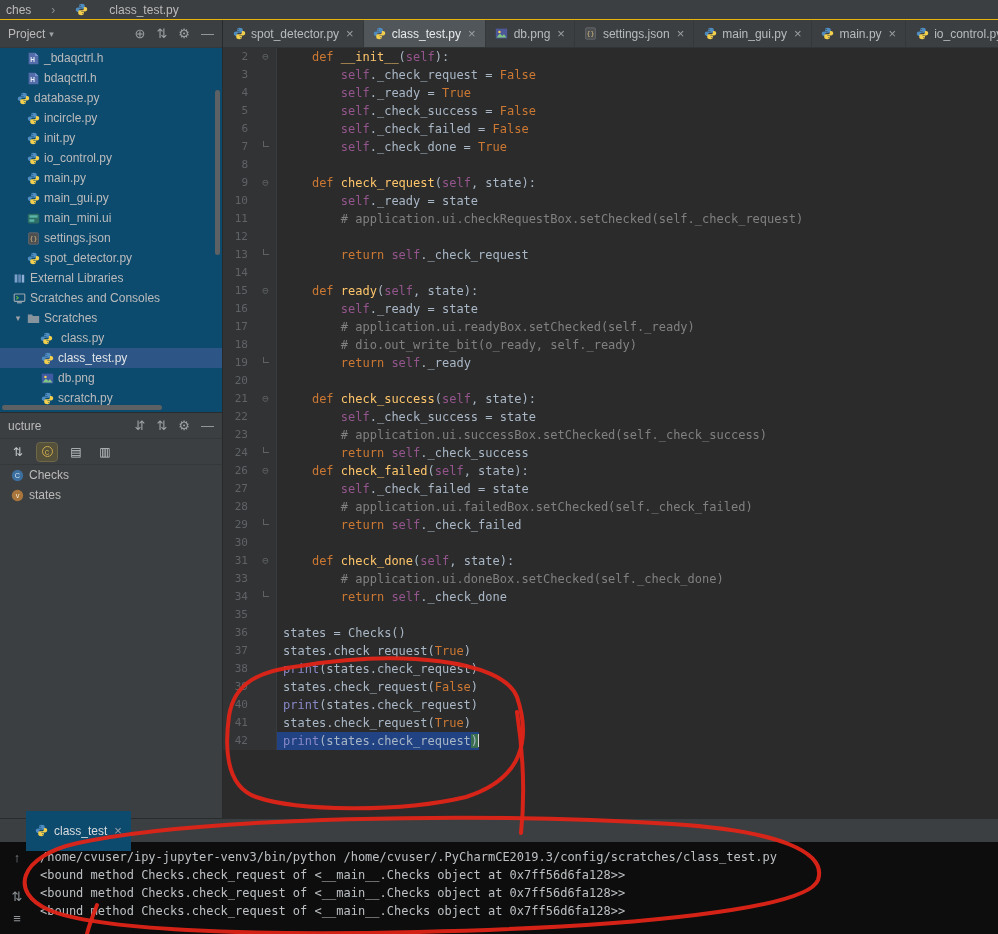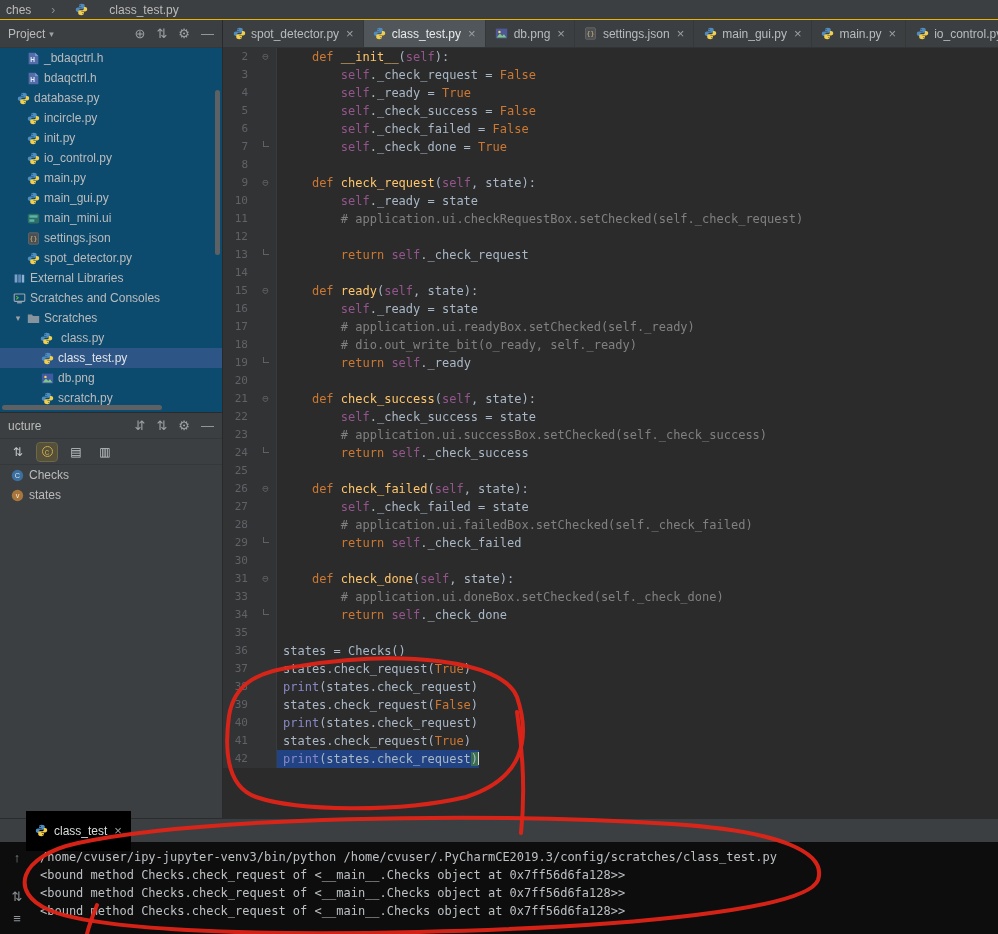--- a/index.html
+++ b/index.html
@@ -54,21 +54,21 @@
   .tok-k{color:var(--kw,#cc7832)}
   .tok-f{color:var(--fn,#ffc66b)}
   .tok-s{color:var(--self,#94558d)}
   .tok-c{color:var(--cm,#808080)}
   .tok-b{color:var(--bi,#8888c6)}
   .tok-p{color:#a9b7c6;background:#3b6e4f}
   .caret-bar{display:inline-block;width:1px;height:13px;background:#d6d6d6;vertical-align:-2px}
 
   
   #run-tabbar{position:absolute;left:0;top:818px;width:998px;height:24px;background:#3c3f41;border-top:1px solid #292c2d;display:flex;align-items:center;z-index:2}
-  .run-tab{display:flex;align-items:center;gap:5px;height:40px;padding:0 9px;margin-left:26px;background:#000000;color:#dadcdd}
+  .run-tab{display:flex;align-items:center;gap:5px;height:40px;padding:0 9px;margin-left:26px;background:#0c4a6e;color:#dadcdd}
   #console-bg{position:absolute;left:0;top:842px;width:998px;height:92px;background:#0d0d0d}
   #console-gutter{position:absolute;left:0;top:842px;width:34px;height:92px;background:#0d0d0d;z-index:1}
   .cg-icon{position:absolute;left:0;width:100%;text-align:center;color:#8d9397;font-size:13px}
   .cg-0{top:8px}.cg-1{bottom:30px}.cg-2{bottom:8px}
   #console-body{position:absolute;left:34px;top:842px;width:964px;height:92px;padding:6px 0 0 6px;overflow:hidden;z-index:1}
   .console-line{font-family:"DejaVu Sans Mono",monospace;font-size:12px;line-height:18px;color:#bcc0c3;white-space:pre}
 
   
   #annotations{position:absolute;left:0;top:0;z-index:50;pointer-events:none}
   #annotations path{fill:none;stroke:#e02418;stroke-width:4;stroke-linecap:round;opacity:.95}
@@ -517,25 +517,20 @@
         </div>
         <div class="ed-line">
           <span class="ln">23</span>
           <span class="fold"></span>
           <span class="code"><span class="tok-c">        # application.ui.successBox.setChecked(self._check_success)</span></span>
         </div>
         <div class="ed-line">
           <span class="ln">24</span>
           <span class="fold"><span class="fold-end"></span></span>
           <span class="code"><span class="tok-t">        </span><span class="tok-k">return </span><span class="tok-s">self</span><span class="tok-t">._check_success</span></span>
-        </div>
-        <div class="ed-line">
-          <span class="ln">25</span>
-          <span class="fold"></span>
-          <span class="code"></span>
         </div>
         <div class="ed-line">
           <span class="ln">26</span>
           <span class="fold">⊖</span>
           <span class="code"><span class="tok-t">    </span><span class="tok-k">def </span><span class="tok-f">check_failed</span><span class="tok-t">(</span><span class="tok-s">self</span><span class="tok-t">, state):</span></span>
         </div>
         <div class="ed-line">
           <span class="ln">27</span>
           <span class="fold"></span>
           <span class="code"><span class="tok-t">        </span><span class="tok-s">self</span><span class="tok-t">._check_failed = state</span></span>

